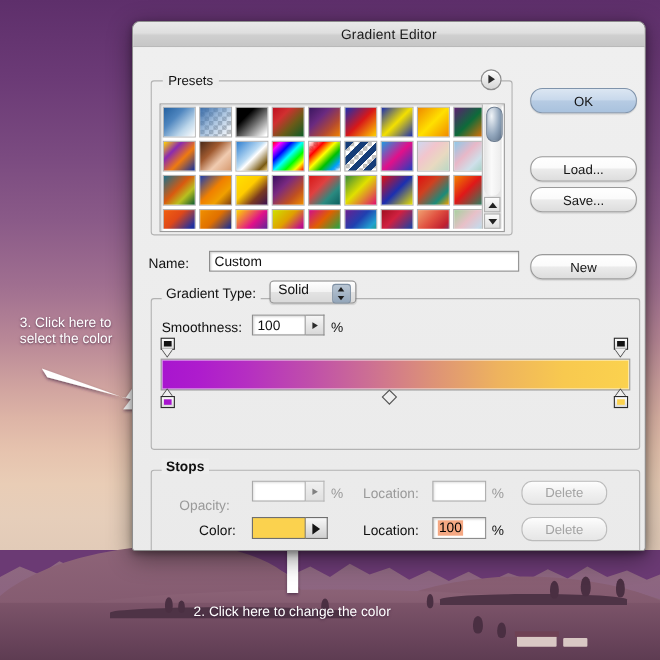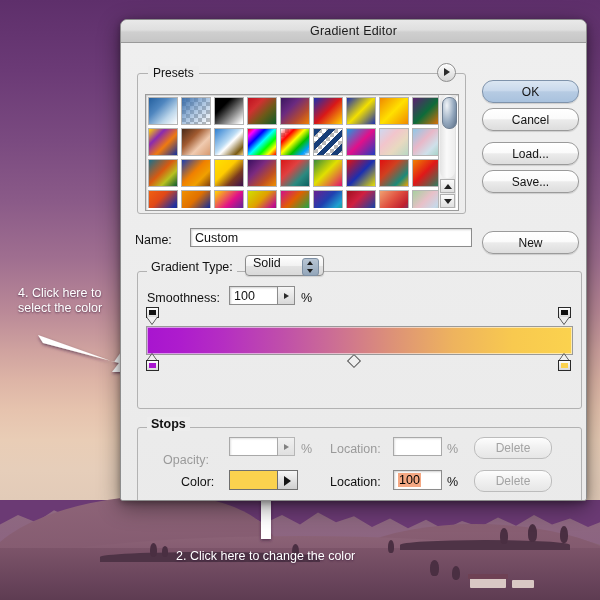--- a/index.html
+++ b/index.html
@@ -375,21 +375,21 @@
 
   <g filter="url(#ashadow)">
     <polygon fill="#ffffff" points="38,335 114,362 121,352 136,372 112,372 119,363 43,343"></polygon>
   </g>
 
   <g filter="url(#ashadow)">
     <polygon fill="#ffffff" points="261,539 261,470 251,472 266,452 281,472 271,470 271,539"></polygon>
   </g>
 </svg>
 
-<div class="anno" id="anno1">4. Click here to select the color</div>
+<div class="anno" id="anno1">3. Click here to select the color</div>
 <div class="anno" id="anno2">2. Click here to change the color</div>
 
 <div id="dialog">
 
   <div class="titlebar">
     <span class="title">Gradient Editor</span>
   </div>
 
   <div class="body">
 
@@ -516,21 +516,20 @@
         <div class="sb-btn sb-up">
             <span class="arr"></span>
           </div>
         <div class="sb-btn sb-down">
             <span class="arr"></span>
           </div>
       </div>
     </div>
 
     <div class="btn default" id="btn-ok">OK</div>
-    <div class="btn" id="btn-cancel">Cancel</div>
     <div class="btn" id="btn-load">Load...</div>
     <div class="btn" id="btn-new">New</div>
     <div class="btn" id="btn-save">Save...</div>
 
     <span class="label" id="lbl-name">Name:</span>
     <div id="input-name">Custom</div>
 
     <div class="group" id="gt-group"></div>
     <span class="label" id="lbl-gtype">Gradient Type:</span>
     <div id="select-gtype">

